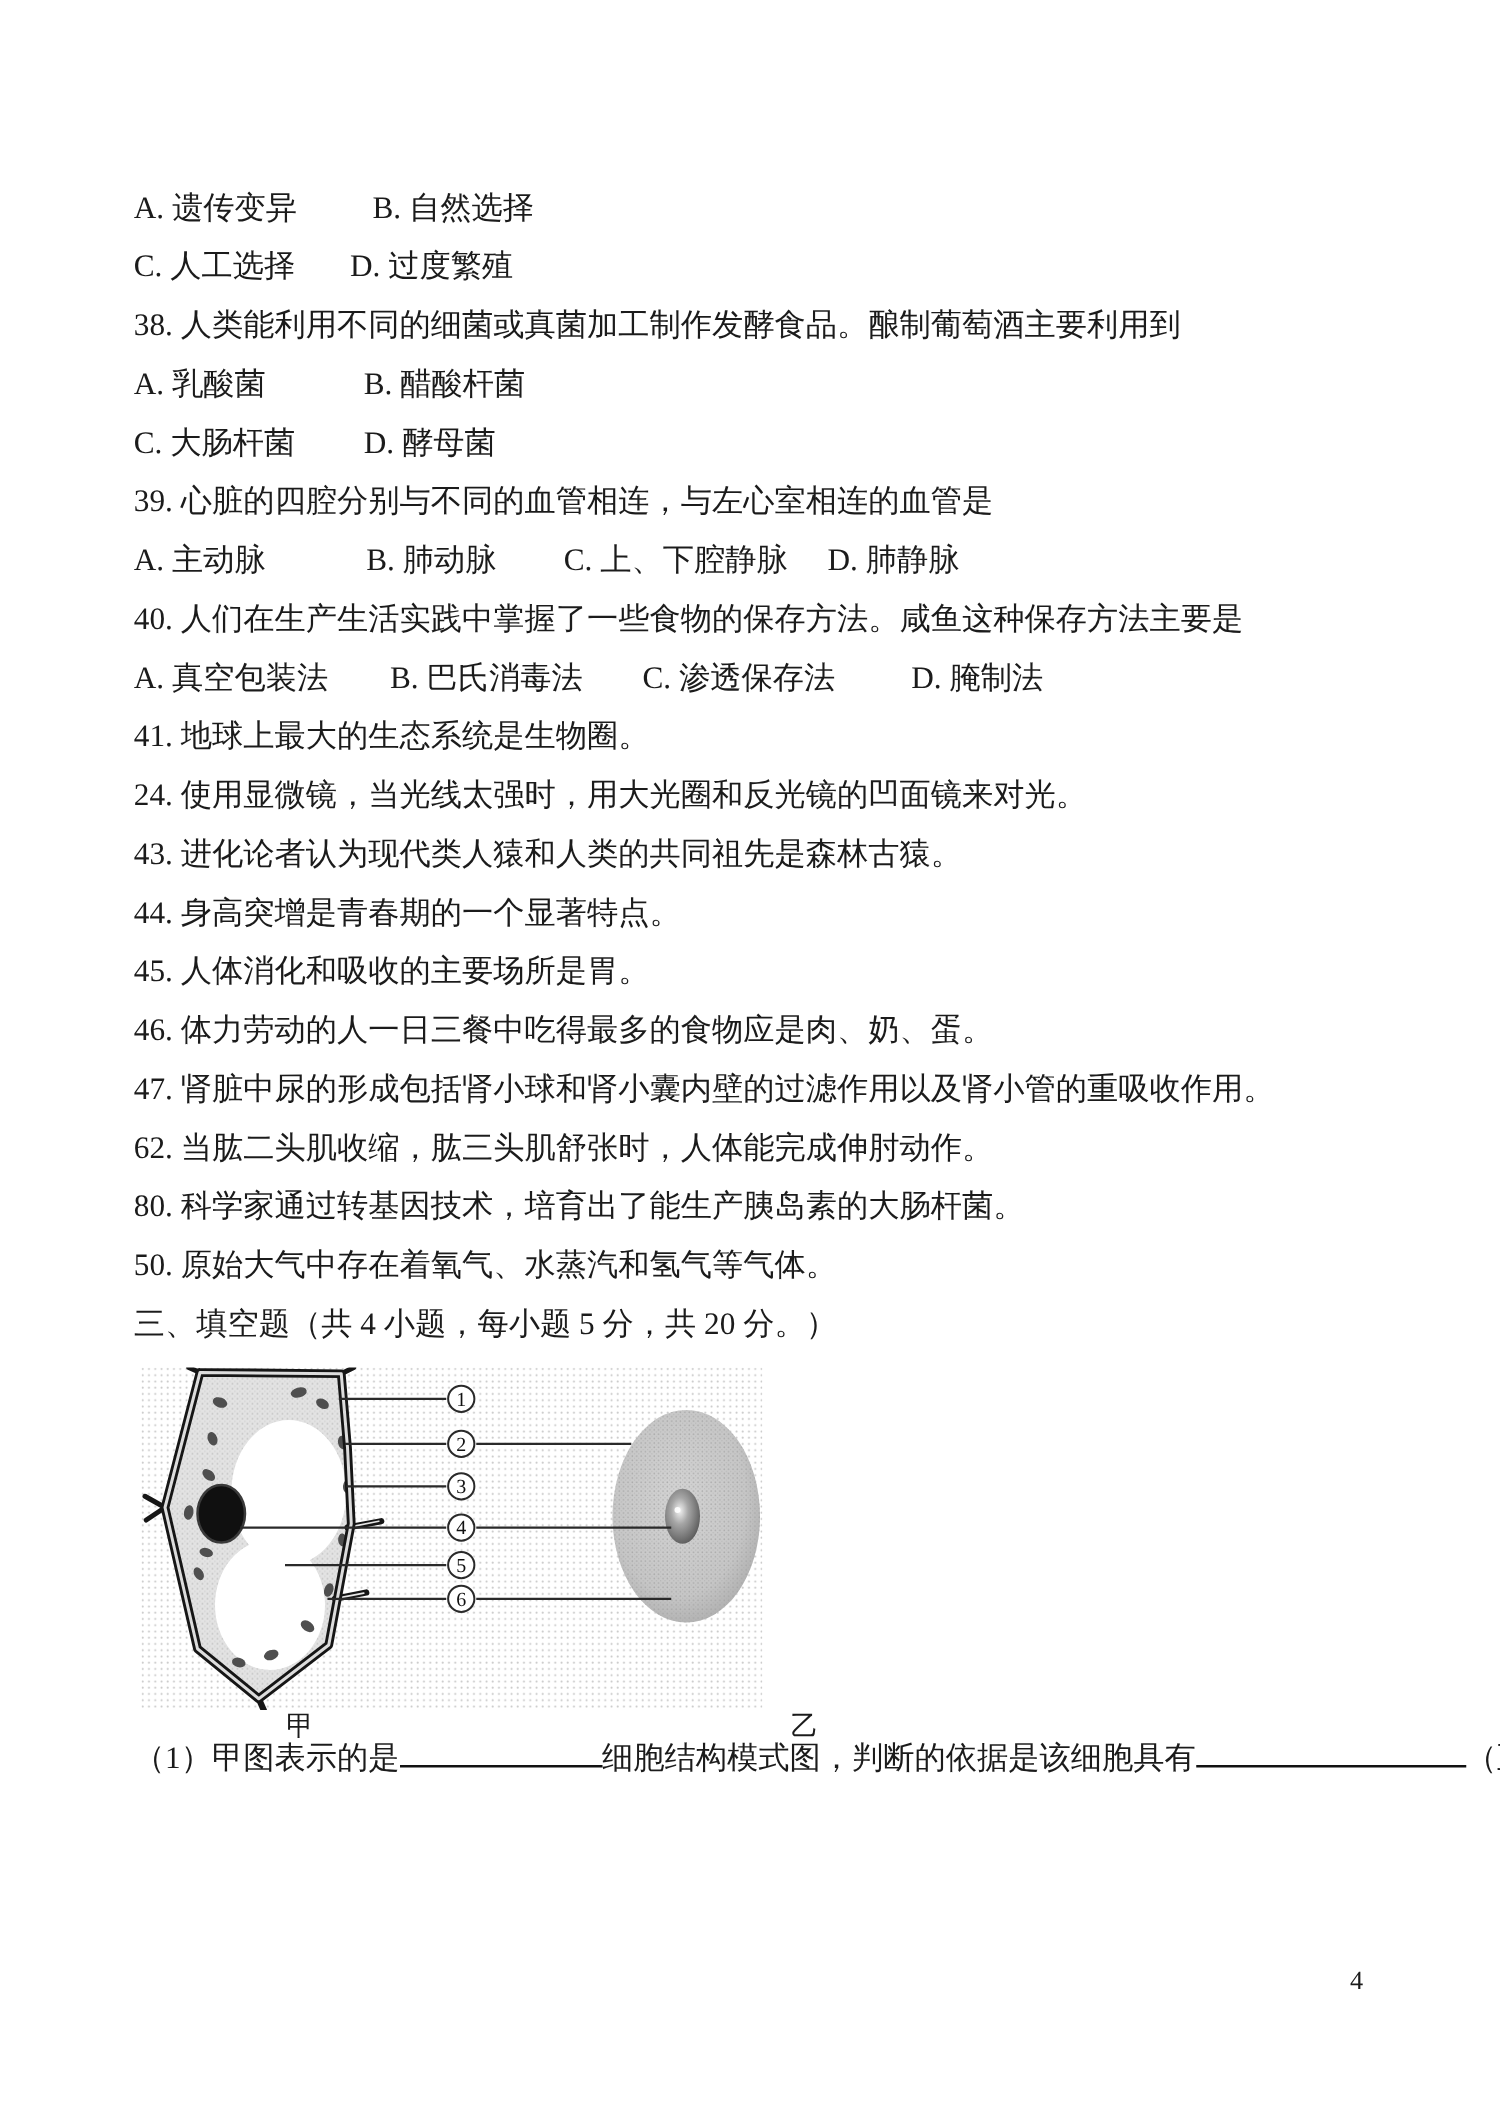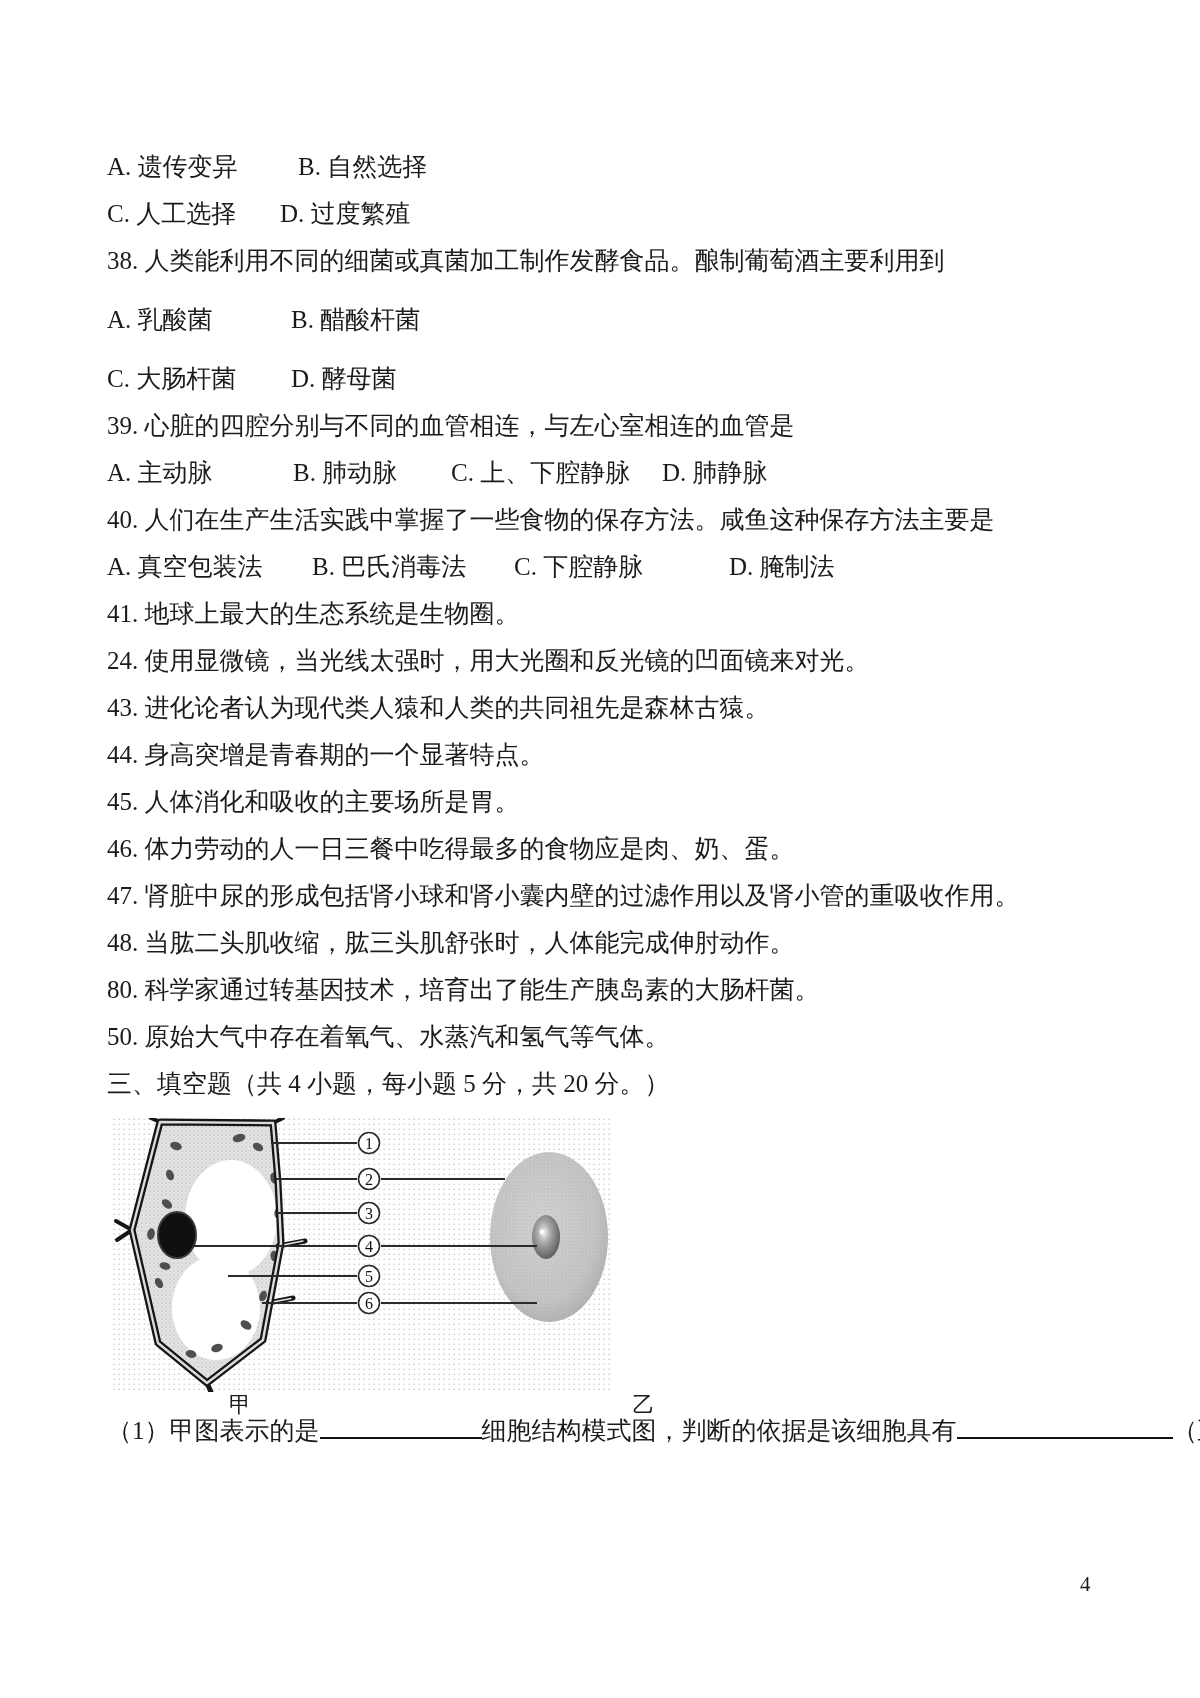--- a/index.html
+++ b/index.html
@@ -15,21 +15,21 @@
   .content { padding: 154px 60px 0 107px; }
   .content p {
     margin: 0 0 21px 0;
     font-size: 25px;
     line-height: 26px;
     white-space: nowrap;
   }
   .opt { display: inline-block; }
   
   .w191 { width:191px; } .w173 { width:173px; }
-  .w184 { width:184px;margin-top:12px; } .w186 { width:186px; }
+  .w184 { width:184px; } .w186 { width:186px; }
   .w158 { width:158px; } .w211 { width:211px; }
   .w205 { width:205px; } .w202 { width:202px; } .w215 { width:215px; }
 
   .figure-wrap { margin: 0 0 0 6px; }
   .figure-wrap svg { display:block; }
 
   .fig-labels {
     font-size: 22px;
     line-height: 26px;
     white-space: nowrap;
@@ -68,31 +68,31 @@
     <p><span class="opt w173">C. 人工选择</span><span class="opt">D. 过度繁殖</span></p>
 
     <p>38. 人类能利用不同的细菌或真菌加工制作发酵食品。酿制葡萄酒主要利用到</p>
     <p><span class="opt w184">A. 乳酸菌</span><span class="opt">B. 醋酸杆菌</span></p>
     <p><span class="opt w184">C. 大肠杆菌</span><span class="opt">D. 酵母菌</span></p>
 
     <p>39. 心脏的四腔分别与不同的血管相连，与左心室相连的血管是</p>
     <p><span class="opt w186">A. 主动脉</span><span class="opt w158">B. 肺动脉</span><span class="opt w211">C. 上、下腔静脉</span><span class="opt">D. 肺静脉</span></p>
 
     <p>40. 人们在生产生活实践中掌握了一些食物的保存方法。咸鱼这种保存方法主要是</p>
-    <p><span class="opt w205">A. 真空包装法</span><span class="opt w202">B. 巴氏消毒法</span><span class="opt w215">C. 下腔静脉</span><span class="opt">D. 腌制法</span></p>
+    <p><span class="opt w205">A. 真空包装法</span><span class="opt w202">B. 巴氏消毒法</span><span class="opt w215">C. 渗透保存法</span><span class="opt">D. 腌制法</span></p>
 
 
     <p>41. 地球上最大的生态系统是生物圈。</p>
     <p>24. 使用显微镜，当光线太强时，用大光圈和反光镜的凹面镜来对光。</p>
     <p>43. 进化论者认为现代类人猿和人类的共同祖先是森林古猿。</p>
     <p>44. 身高突增是青春期的一个显著特点。</p>
     <p>45. 人体消化和吸收的主要场所是胃。</p>
     <p>46. 体力劳动的人一日三餐中吃得最多的食物应是肉、奶、蛋。</p>
     <p>47. 肾脏中尿的形成包括肾小球和肾小囊内壁的过滤作用以及肾小管的重吸收作用。</p>
-    <p>48. 当肱二头肌收缩，肱三头肌舒张时，人体能完成伸肘动作。</p>
+    <p>62. 当肱二头肌收缩，肱三头肌舒张时，人体能完成伸肘动作。</p>
     <p>80. 科学家通过转基因技术，培育出了能生产胰岛素的大肠杆菌。</p>
     <p>50. 原始大气中存在着氧气、水蒸汽和氢气等气体。</p>
 
     <p>三、填空题（共 4 小题，每小题 5 分，共 20 分。）</p>
 
     <div class="figure-wrap">
       <svg width="497" height="274" viewBox="0 0 497 274">
         <defs>
           <pattern id="bgdots" width="5" height="5" patternUnits="userSpaceOnUse">
             <circle cx="1.2" cy="1.2" r="0.8" fill="#c6c6c6"></circle>

